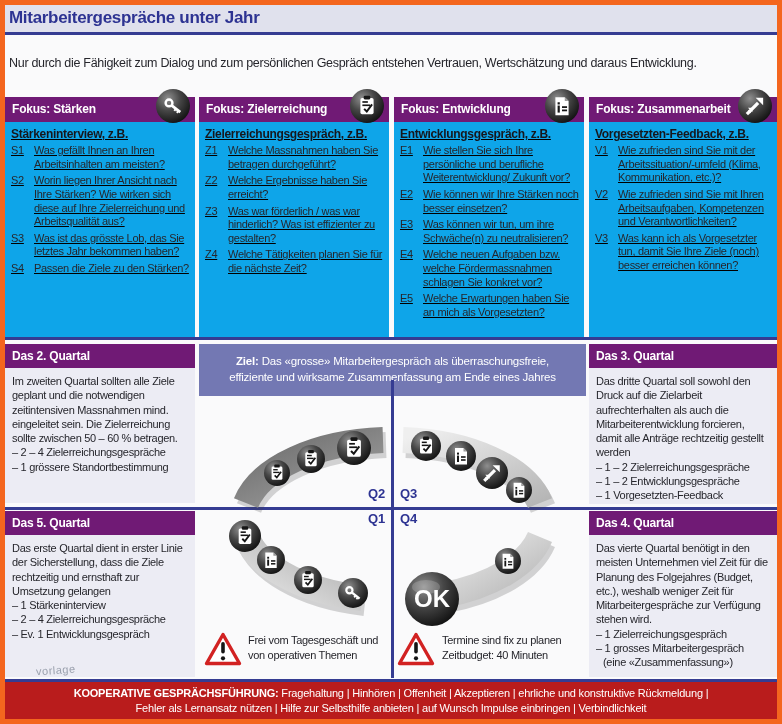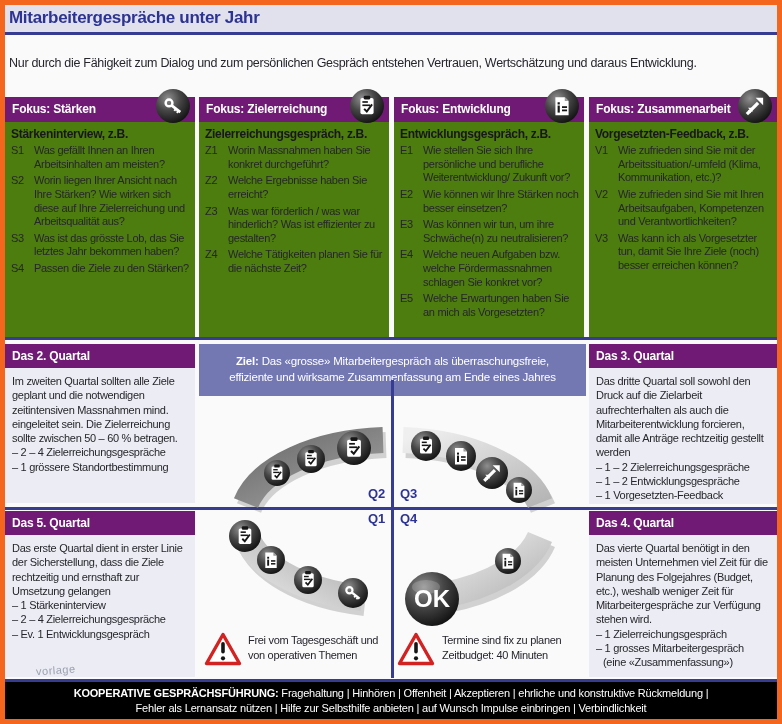--- a/index.html
+++ b/index.html
@@ -16,21 +16,21 @@
   #title-bar .t{margin:0;padding:3px 0 0 4px;font-size:17px;font-weight:bold;color:#2d3392;letter-spacing:-0.3px;}
   .navline{background:#353c92;}
   
   #subtitle{left:5px;top:56px;width:772px;height:20px;font-size:12.5px;color:#26262c;padding-left:4px;letter-spacing:-0.3px;}
   
   .fokus-col{top:97px;height:243px;}
   .col-header,.q-header{
     height:25px;background:#701a75;color:#fff;font-size:12px;font-weight:bold;
     line-height:25px;padding-left:7px;letter-spacing:-0.2px;
   }
-  .col-body{background:#4d7c0f;height:215px;padding:5px 4px 0 6px;box-sizing:border-box;}
+  .col-body{background:#0ea5e9;height:215px;padding:5px 4px 0 6px;box-sizing:border-box;text-decoration:underline;}
   .col-subtitle{font-size:12px;font-weight:bold;color:#17171c;margin-bottom:3px;letter-spacing:-0.3px;}
   .q-item{display:flex;font-size:11px;color:#26262c;line-height:1.24;margin-bottom:3px;letter-spacing:-0.3px;}
   .q-id{width:23px;flex:0 0 23px;}
   .q-text{flex:1;}
   
   .quartal .q-header{height:24px;line-height:24px;}
   .q-body{background:#ececf4;padding:6px 5px 0 7px;box-sizing:border-box;
           font-size:11px;color:#26262c;line-height:1.3;letter-spacing:-0.3px;}
   .q-bullet{font-size:11px;color:#26262c;line-height:1.3;letter-spacing:-0.3px;}
   .q-bullet.indent{padding-left:7px;}
@@ -39,21 +39,21 @@
             font-size:11.5px;text-align:center;display:flex;align-items:center;justify-content:center;
             letter-spacing:-0.2px;}
   #goal-bar .inner{padding:0 14px;line-height:1.35;}
   #goal-bar b{font-weight:bold;}
   
   #v-divider{left:391px;top:380px;width:3px;height:298px;background:#353c92;}
   .quad-label{font-size:13px;font-weight:bold;color:#2d3392;letter-spacing:-0.2px;}
   
   .note-text{font-size:11px;color:#26262c;line-height:15px;letter-spacing:-0.3px;}
   
-  #footer-bar{left:5px;top:682px;width:772px;height:37px;background:#000000;color:#fff;
+  #footer-bar{left:5px;top:682px;width:772px;height:37px;background:#b91c1c;color:#fff;
               display:flex;align-items:center;justify-content:center;}
   #footer-bar .inner{width:650px;text-align:center;font-size:11px;line-height:15px;letter-spacing:-0.2px;}
   #footer-bar b{font-weight:bold;}
   #watermark{left:36px;top:664px;font-size:11px;color:#9aa0ad;transform:rotate(-4deg);letter-spacing:0.5px;}
   #icon-overlay{left:0;top:0;width:782px;height:724px;pointer-events:none;}
 </style>
 </head>
 <body>
 
 <div id="canvas">
@@ -88,21 +88,21 @@
         </div>
     </div>
   </div>
 
   <div class="abs fokus-col" style="left:199px;width:190px;">
     <div class="col-header">Fokus: Zielerreichung</div>
     <div class="col-body">
       <div class="col-subtitle">Zielerreichungsgespräch, z.B.</div>
       <div class="q-item">
           <span class="q-id">Z1</span>
-          <span class="q-text">Worin Massnahmen haben Sie konkret durchgeführt?</span>
+          <span class="q-text">Welche Massnahmen haben Sie betragen durchgeführt?</span>
         </div>
       <div class="q-item">
           <span class="q-id">Z2</span>
           <span class="q-text">Welche Ergebnisse haben Sie erreicht?</span>
         </div>
       <div class="q-item">
           <span class="q-id">Z3</span>
           <span class="q-text">Was war förderlich / was war hinderlich? Was ist effizienter zu gestalten?</span>
         </div>
       <div class="q-item">

